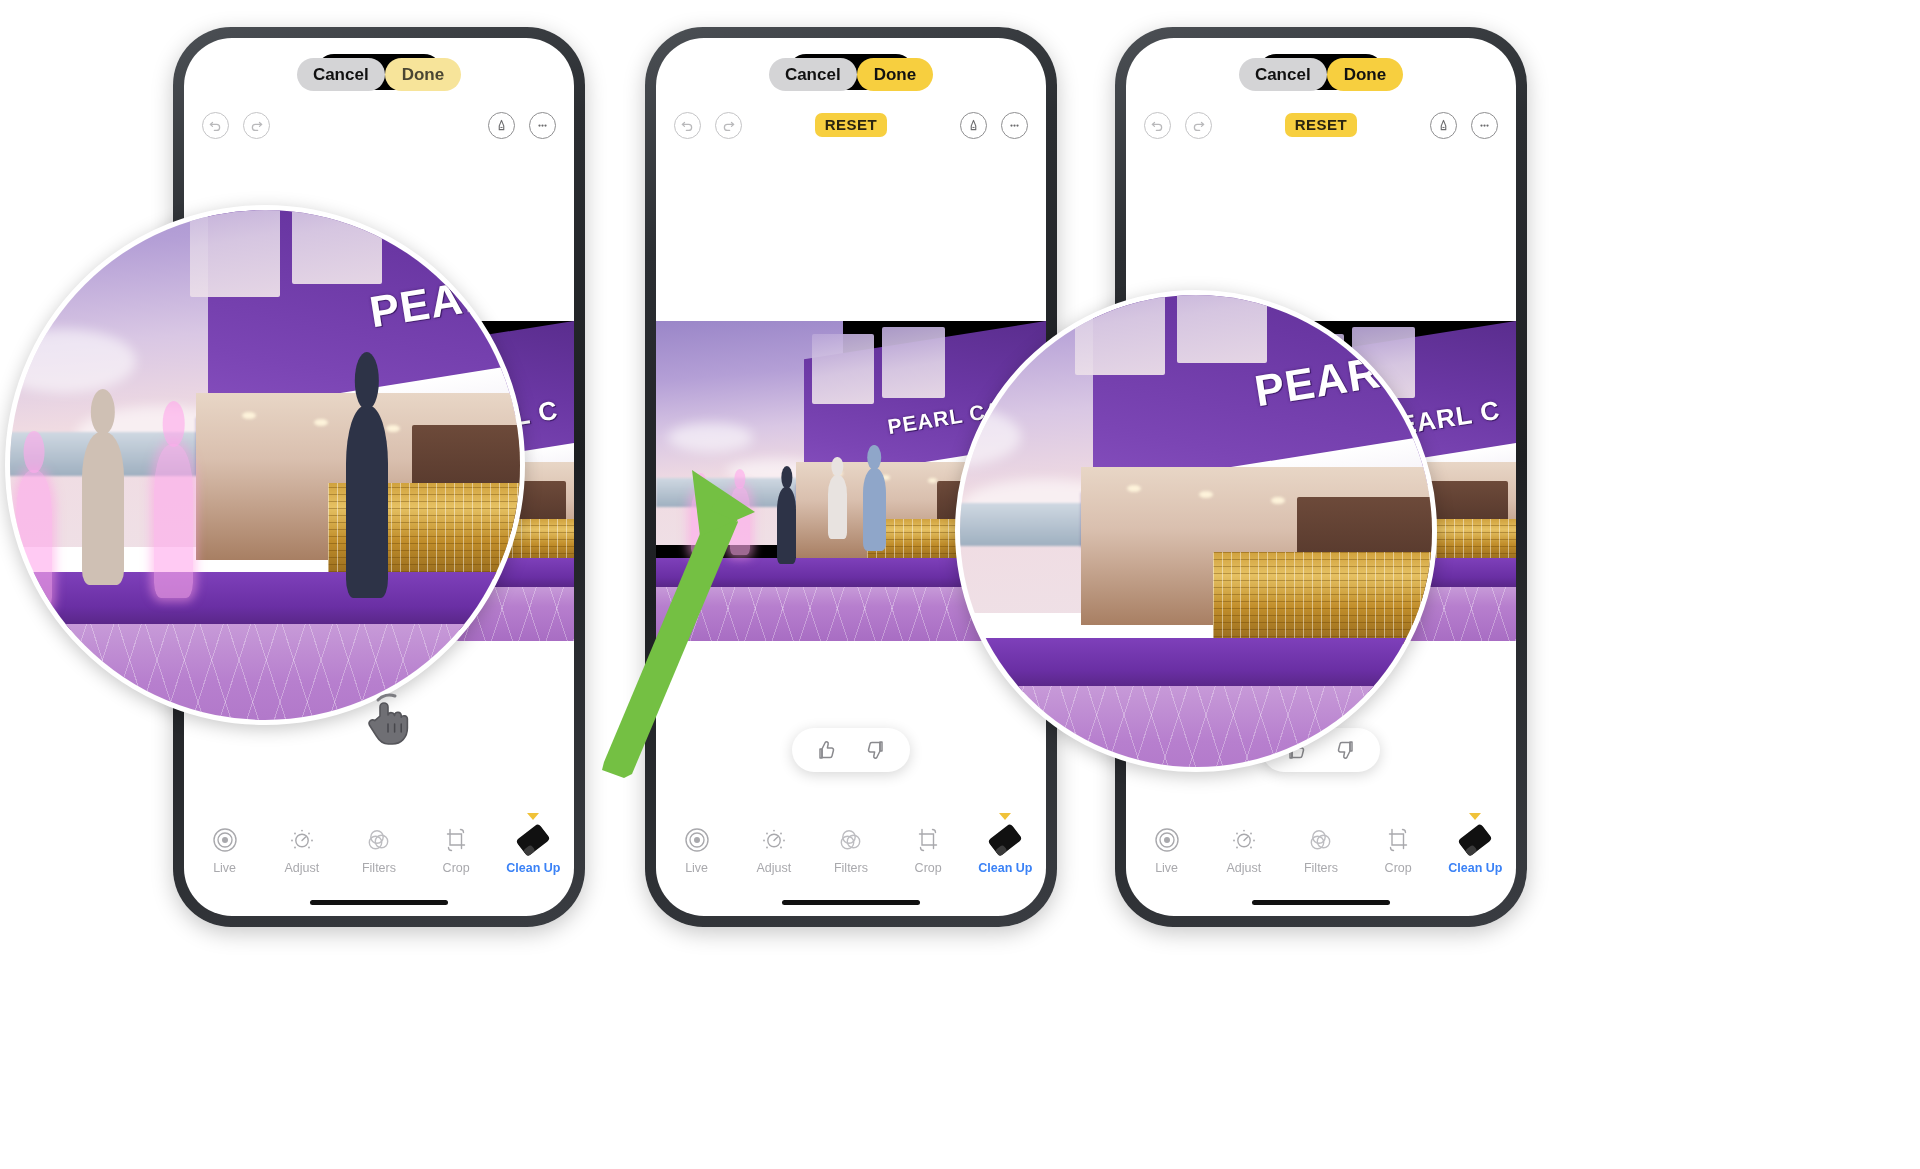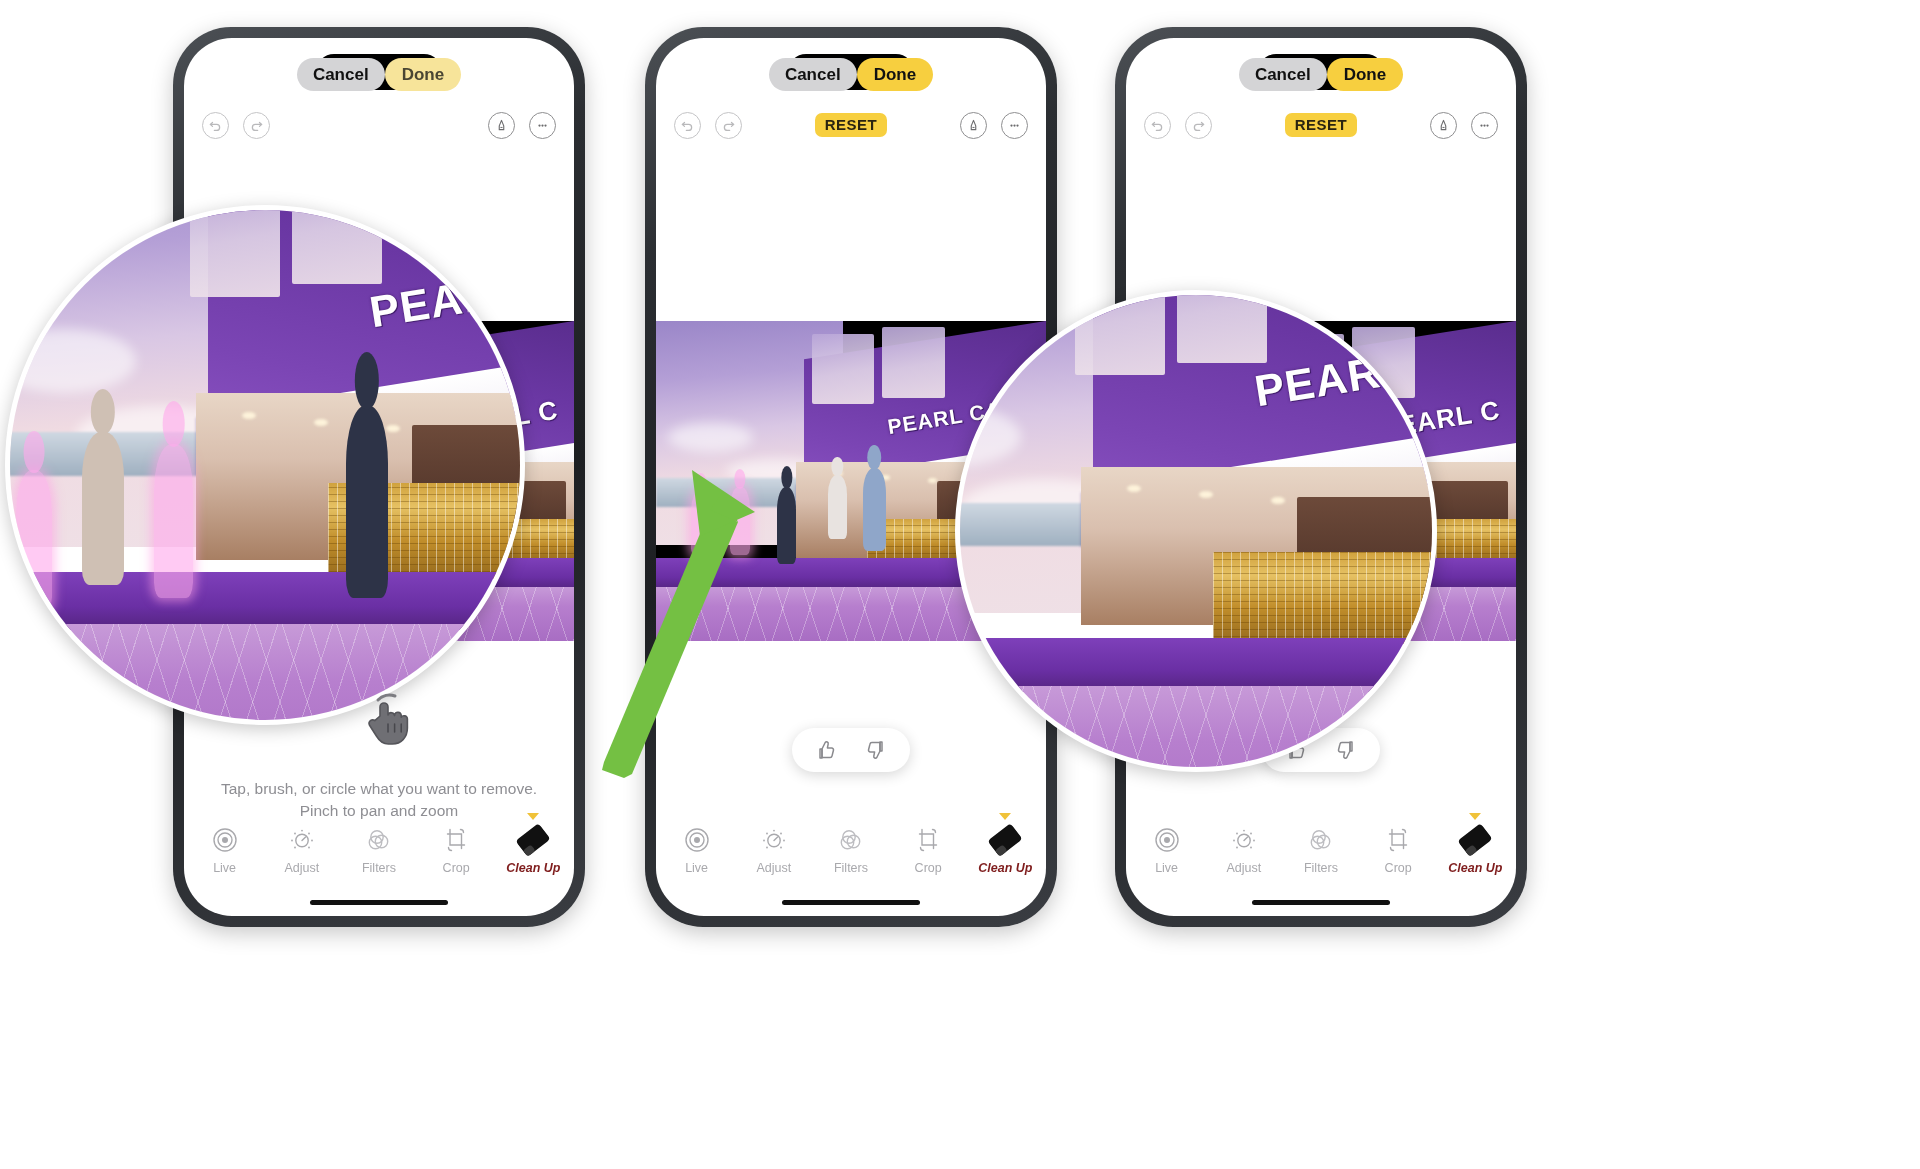--- a/index.html
+++ b/index.html
@@ -306,21 +306,21 @@
     display:flex; flex-direction:column; align-items:center;
     position: relative;
     width: 62px;
   }
   .tool .label {
     margin-top: 7px;
     font-size: 12.5px;
     color:#a9a9ad;
     line-height:1;
   }
-  .tool.active .label { color:#7f1d1d; font-weight:bold;font-style:italic; }
+  .tool.active .label { color:#3b82f6; font-weight:bold; }
   .tool .glyph { height: 30px; display:flex; align-items:center; justify-content:center; }
   .tool .marker {
     position:absolute;
     top:-12px; left:50%; transform:translateX(-50%);
     width:0;height:0;
     border-left:6px solid transparent;
     border-right:6px solid transparent;
     border-top:7px solid #f0c239;
   }
   .home-ind {
@@ -424,24 +424,20 @@
           <div class="floor">
               <div class="floor-tiles"></div>
             </div>
           <div class="person head light" style="left:16%;top:50%;width:7%;height:22%;"></div>
           <div class="person head ghost" style="left:27%;top:52%;width:6%;height:21%;"></div>
           <div class="person head ghost" style="left:7%;top:55%;width:5%;height:19%;"></div>
           <div class="person head navy" style="left:58%;top:46%;width:7%;height:28%;"></div>
         </div>
       </div>
 
-      <div class="hint">
-        <div>Tap, brush, or circle what you want to remove.</div>
-        <div>Pinch to pan and zoom</div>
-      </div>
 
       <div class="bottombar">
         <div class="tool">
           <div class="glyph">
             <svg width="26" height="26" viewBox="0 0 26 26" fill="none" stroke="#a9a9ad" stroke-width="1.4">
               <circle cx="13" cy="13" r="11"></circle>
                 <circle cx="13" cy="13" r="7"></circle>
                 <circle cx="13" cy="13" r="3" fill="#a9a9ad" stroke="none"></circle>
             </svg>
           </div>

